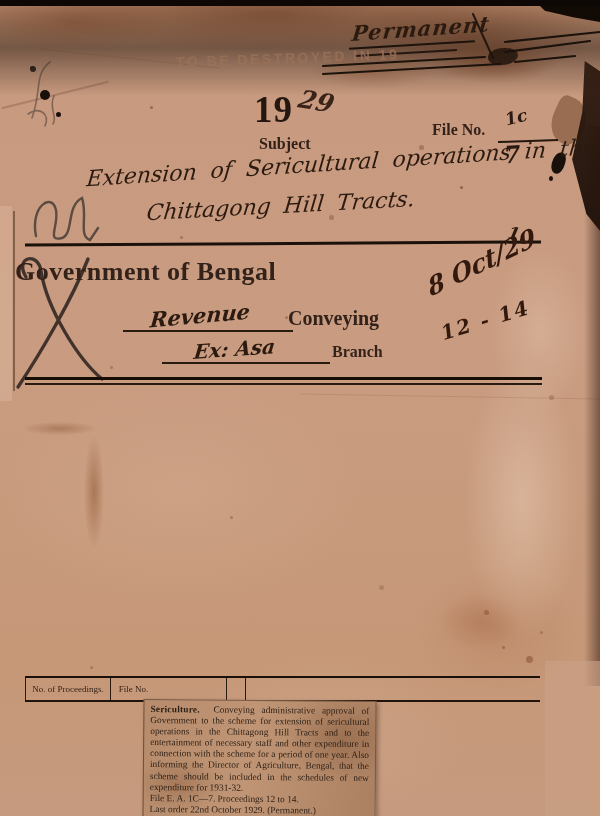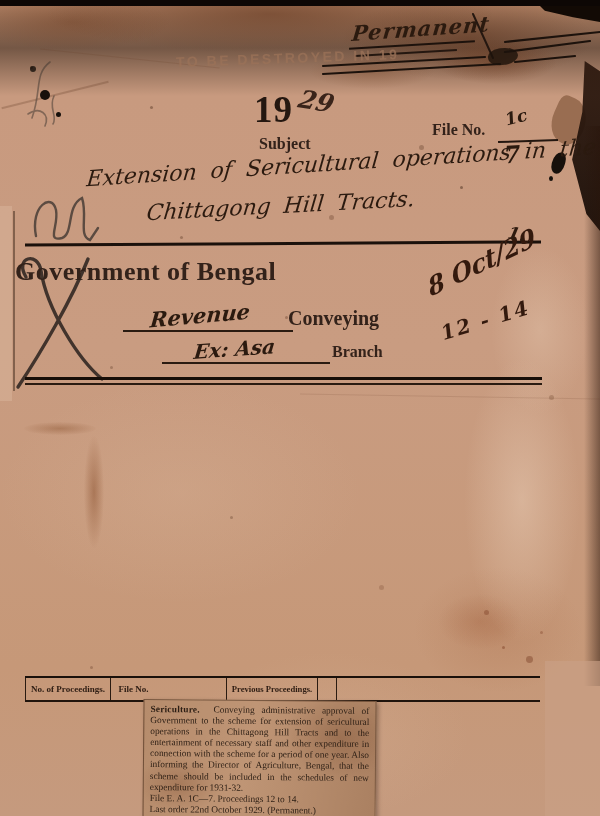--- a/index.html
+++ b/index.html
@@ -146,21 +146,21 @@
 
   
   .proc-table{
     position:absolute;left:25px;top:670px;width:515px;height:26px;
     display:flex;border-top:2.6px solid #1a100a;border-bottom:2px solid #20140c;
     box-sizing:border-box;
   }
   .proc-cell{
     box-sizing:border-box;border-left:1.4px solid #2a1b11;
     display:flex;align-items:center;justify-content:center;
-    font-size:9px;font-weight:700;color:#2e1d13;
+    font-size:9px;font-weight:400;color:#2e1d13;
     font-family:"Liberation Serif","DejaVu Serif",serif;
     white-space:nowrap;overflow:hidden;
   }
   .proc-cell:first-child{border-left:1.6px solid #2a1b11;}
   .proc-cell:last-child{border-right:1.4px solid #2a1b11;}
   .pc0{width:85px;} .pc1{width:202px;} .pc2{width:46px;} .pc3{width:70px;margin-top:24px;} .pc4{width:91px;font-size:8.6px;} .pc5{width:20px;}
 
   
   .clipping{
     position:absolute;left:143px;top:694px;width:233px;height:122px;
@@ -259,21 +259,20 @@
     <div class="abs hand note-nums">12 - 14</div>
     <div class="abs hand note-one">1.</div>
 
     <div class="abs rule2a"></div>
     <div class="abs rule2b"></div>
 
     <div class="proc-table">
       <div class="proc-cell pc0">No. of Proceedings.</div>
       <div class="proc-cell pc2">File No.</div>
       <div class="proc-cell pc3">Date of order.</div>
-      <div class="proc-cell pc4">Previous Proceedings.</div>
       <div class="proc-cell pc5"></div>
     </div>
 
     <div class="clipping">
       <p class="clip-body"><span class="lead">Sericulture.</span>&nbsp; <span>Conveying administrative approval of Government to the scheme for extension of sericultural operations in the Chittagong Hill Tracts and to the entertainment of necessary staff and other expenditure in connection with the scheme for a period of one year. Also informing the Director of Agriculture, Bengal, that the scheme should be included in the schedules of new expenditure for 1931-32.</span></p>
       <div class="clip-line">File E. A. 1C—7.   Proceedings 12 to 14.</div>
       <div class="clip-line">Last order 22nd October 1929.   (Permanent.)</div>
     </div>
 
   </div>

